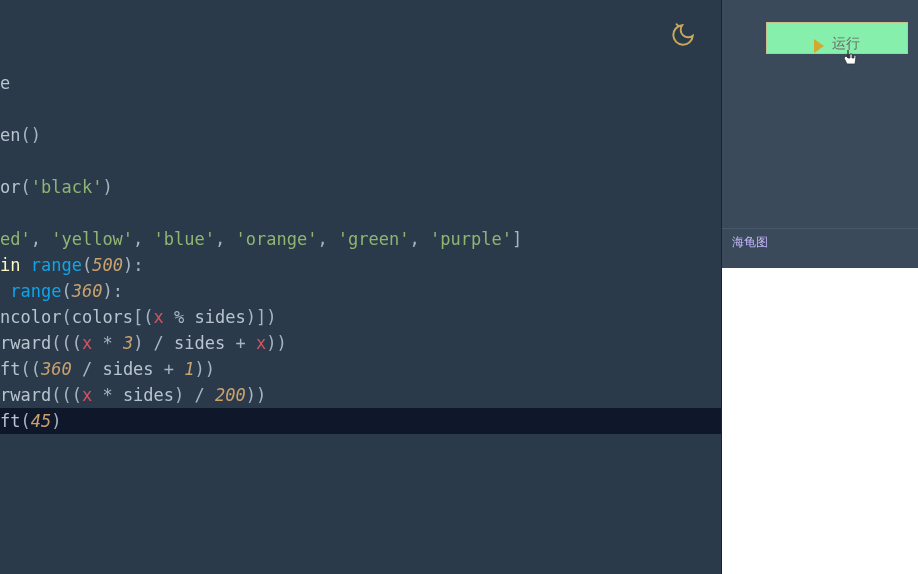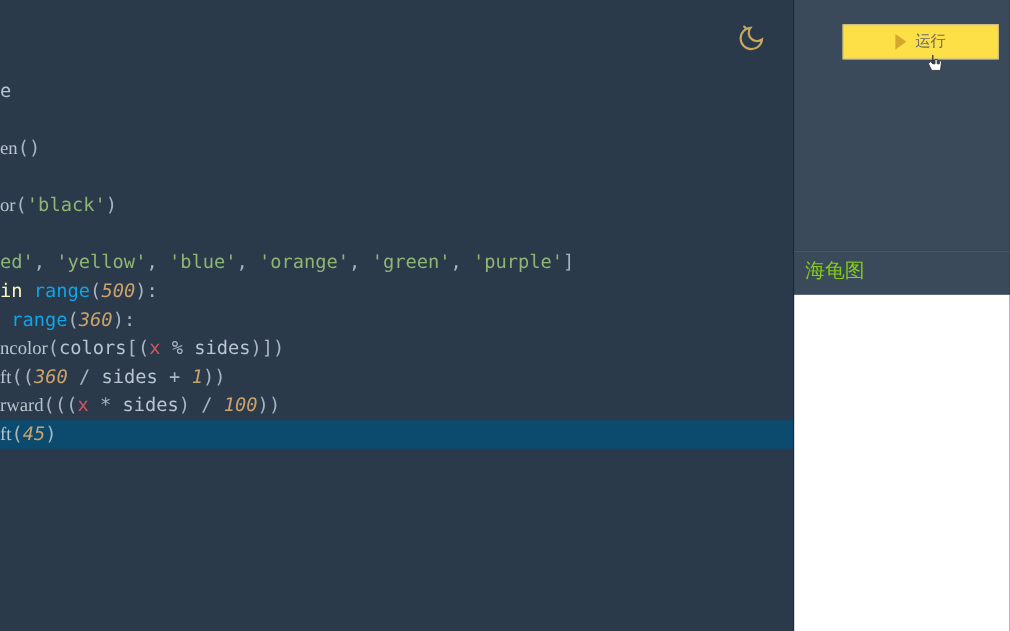--- a/index.html
+++ b/index.html
@@ -38,51 +38,51 @@
       font-size: 17px;
       line-height: 26px;
       color: #b8c4cf;
       font-family: 'Consolas', 'Monaco', monospace;
     }
     .code-line {
       padding: 0 10px 0 0;
       white-space: pre;
     }
     .code-line.highlighted {
-      background: #0c4a6e;
+      background: #0f172a;
     }
     .tok-keyword { color: #fef9c3; }
     .tok-string { color: #8fb573; }
     .tok-number { color: #c9a26d; font-style: italic; }
     .tok-builtin { color: #0ea5e9; }
-    .tok-func { color: #b8c4cf; font-family: Liberation Serif, serif; }
+    .tok-func { color: #b8c4cf; }
     .tok-punct { color: #a8b4c0; }
     .tok-var { color: #d05560; }
     .tok-default { color: #b8c4cf; }
     .right-panel {
       width: 197px;
       display: flex;
       flex-direction: column;
       border-left: 1px solid #1a2530;
     }
     .right-top {
       height: 228px;
       background: #3a4a5a;
       position: relative;
     }
     .run-button {
       position: absolute;
       top: 22px;
       left: 44px;
       width: 142px;
       height: 32px;
-      background: #fde047;
+      background: #86efac;
       border: 1px solid #c9c090;
       display: flex;
-      align-items: center;
+      align-items: flex-end;
       justify-content: center;
       cursor: pointer;
       gap: 8px;
     }
     .play-icon {
       width: 0;
       height: 0;
       border-left: 10px solid #d4a82f;
       border-top: 7px solid transparent;
       border-bottom: 7px solid transparent;
@@ -95,22 +95,22 @@
     .hand-cursor {
       position: absolute;
       top: 48px;
       left: 120px;
       font-size: 16px;
       pointer-events: none;
     }
     .output-header {
       height: 40px;
       background: #3a4a5a;
-      color: #84cc16;
-      font-size: 18px;
+      color: #c4b5fd;
+      font-size: 12px;
       font-family: Arial, sans-serif;
       padding: 5px 10px;
       border-top: 1px solid #475868;
     }
     .output-body {
       flex: 1;
       background: #ffffff;
     }
   </style>
 </head>
@@ -129,22 +129,23 @@
       <div class="code-line"><span class="tok-default">e</span></div>
       <div class="code-line">&nbsp;</div>
       <div class="code-line"><span class="tok-func">en</span><span class="tok-punct">()</span></div>
       <div class="code-line">&nbsp;</div>
       <div class="code-line"><span class="tok-func">or</span><span class="tok-punct">(</span><span class="tok-string">'black'</span><span class="tok-punct">)</span></div>
       <div class="code-line">&nbsp;</div>
       <div class="code-line"><span class="tok-string">ed'</span><span class="tok-punct">, </span><span class="tok-string">'yellow'</span><span class="tok-punct">, </span><span class="tok-string">'blue'</span><span class="tok-punct">, </span><span class="tok-string">'orange'</span><span class="tok-punct">, </span><span class="tok-string">'green'</span><span class="tok-punct">, </span><span class="tok-string">'purple'</span><span class="tok-punct">]</span></div>
       <div class="code-line"><span class="tok-keyword">in</span><span class="tok-default"> </span><span class="tok-builtin">range</span><span class="tok-punct">(</span><span class="tok-number">500</span><span class="tok-punct">):</span></div>
       <div class="code-line"><span class="tok-default"> </span><span class="tok-builtin">range</span><span class="tok-punct">(</span><span class="tok-number">360</span><span class="tok-punct">):</span></div>
       <div class="code-line"><span class="tok-func">ncolor</span><span class="tok-punct">(</span><span class="tok-default">colors</span><span class="tok-punct">[(</span><span class="tok-var">x</span><span class="tok-punct"> % </span><span class="tok-default">sides</span><span class="tok-punct">)])</span></div>
+      <div class="code-line"><span class="tok-func">rward</span><span class="tok-punct">(((</span><span class="tok-var">x</span><span class="tok-punct"> * </span><span class="tok-number">3</span><span class="tok-punct">) / </span><span class="tok-default">sides</span><span class="tok-punct"> + </span><span class="tok-var">x</span><span class="tok-punct">))</span></div>
       <div class="code-line"><span class="tok-func">ft</span><span class="tok-punct">((</span><span class="tok-number">360</span><span class="tok-punct"> / </span><span class="tok-default">sides</span><span class="tok-punct"> + </span><span class="tok-number">1</span><span class="tok-punct">))</span></div>
-      <div class="code-line"><span class="tok-func">rward</span><span class="tok-punct">(((</span><span class="tok-var">x</span><span class="tok-punct"> * </span><span class="tok-default">sides</span><span class="tok-punct">) / </span><span class="tok-number">100</span><span class="tok-punct">))</span></div>
+      <div class="code-line"><span class="tok-func">rward</span><span class="tok-punct">(((</span><span class="tok-var">x</span><span class="tok-punct"> * </span><span class="tok-default">sides</span><span class="tok-punct">) / </span><span class="tok-number">200</span><span class="tok-punct">))</span></div>
       <div class="code-line highlighted"><span class="tok-func">ft</span><span class="tok-punct">(</span><span class="tok-number">45</span><span class="tok-punct">)</span></div>
     </div>
 </div>
 
 <div class="right-panel">
   <div class="right-top">
     <div class="run-button">
       <div class="play-icon"></div>
       <span class="run-label">运行</span>
     </div>

